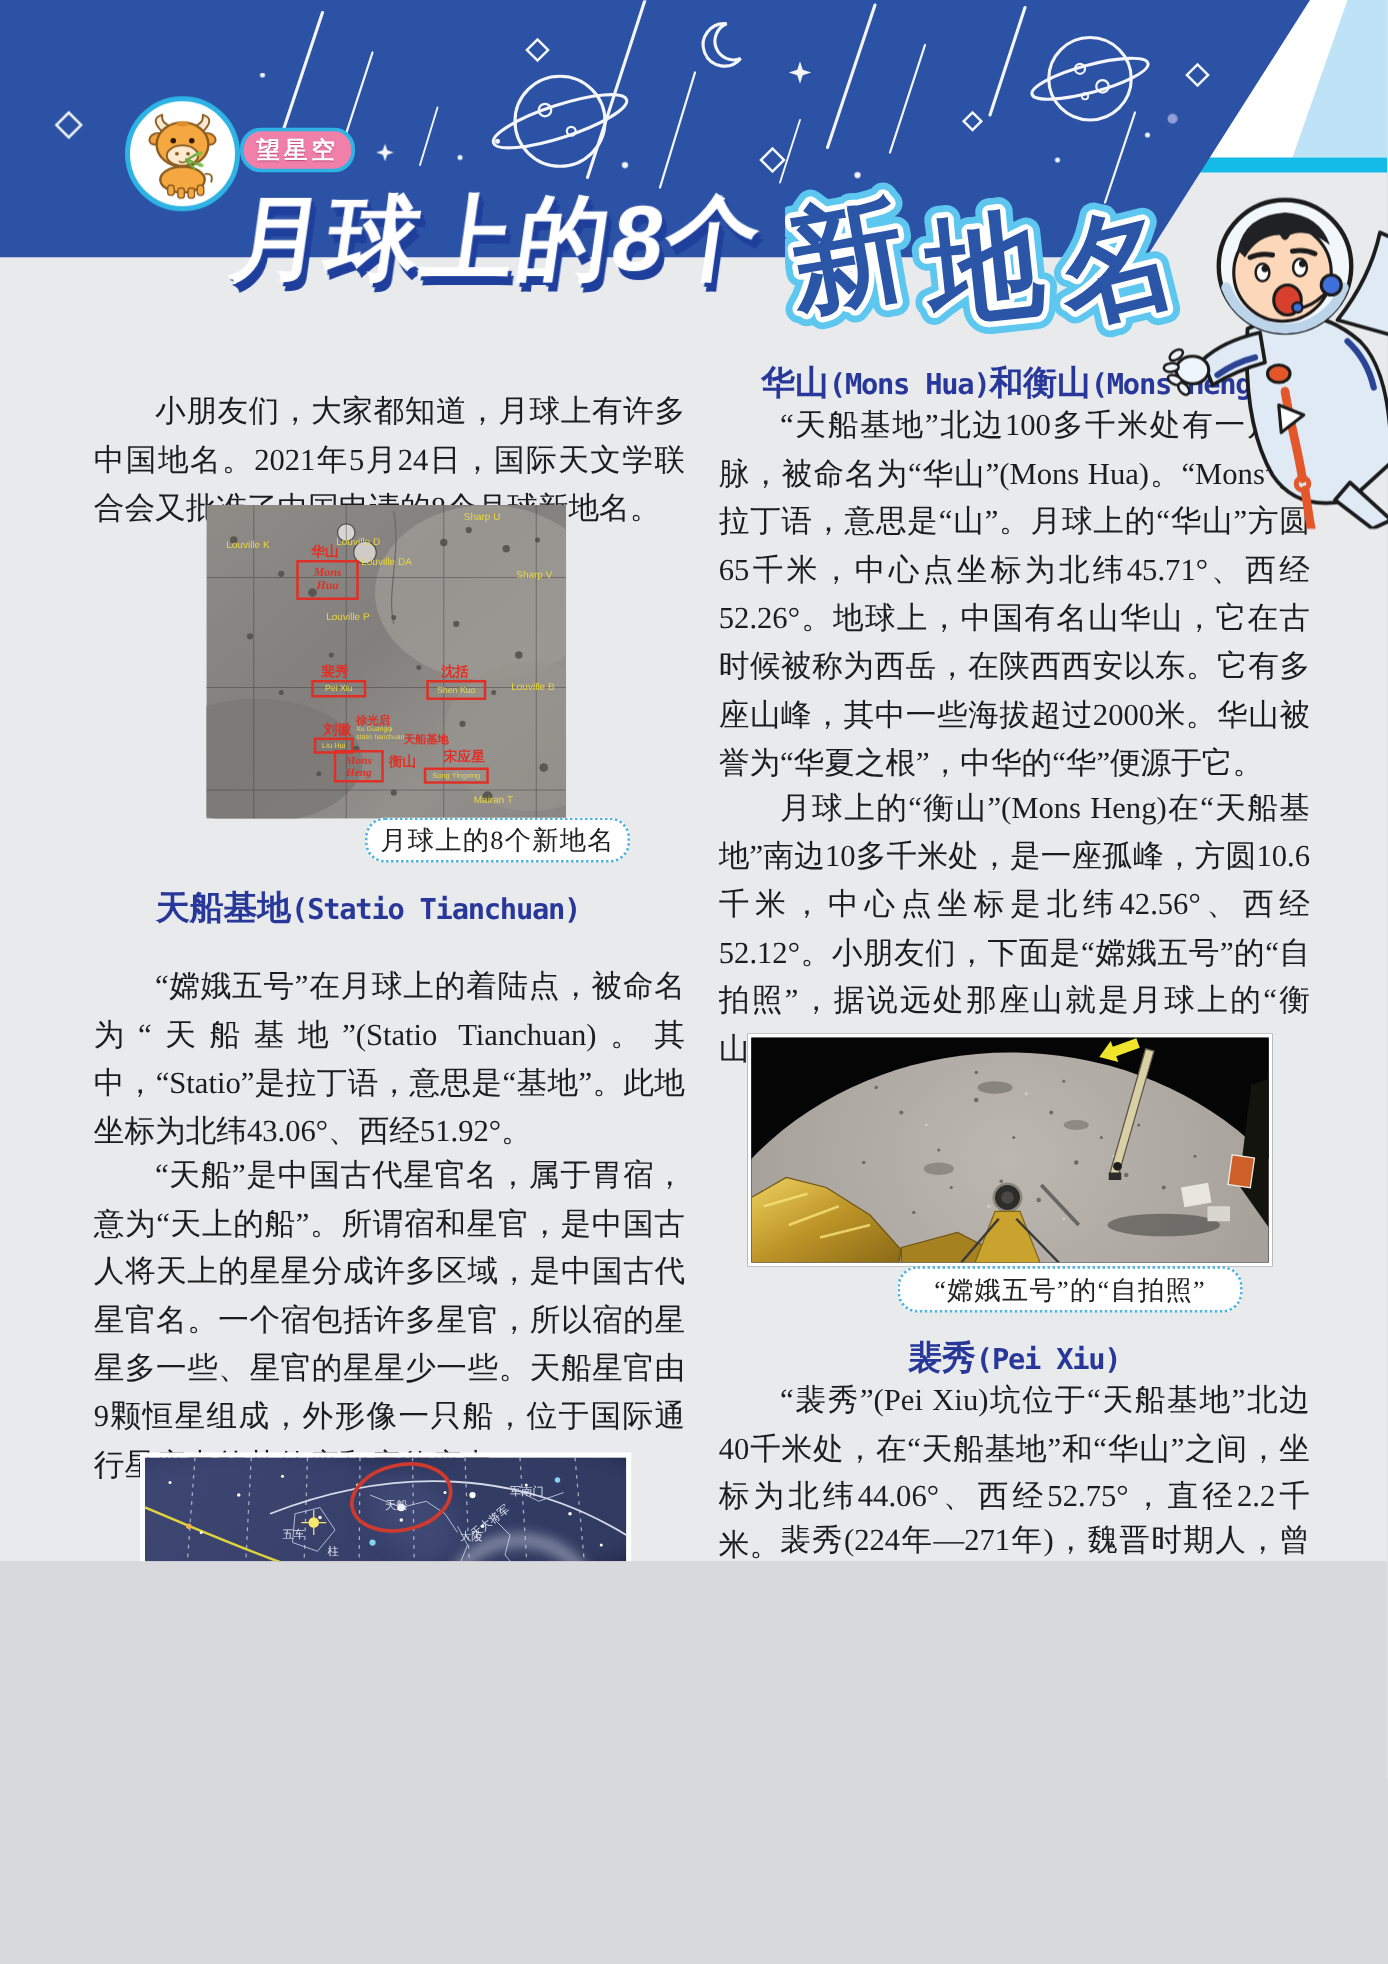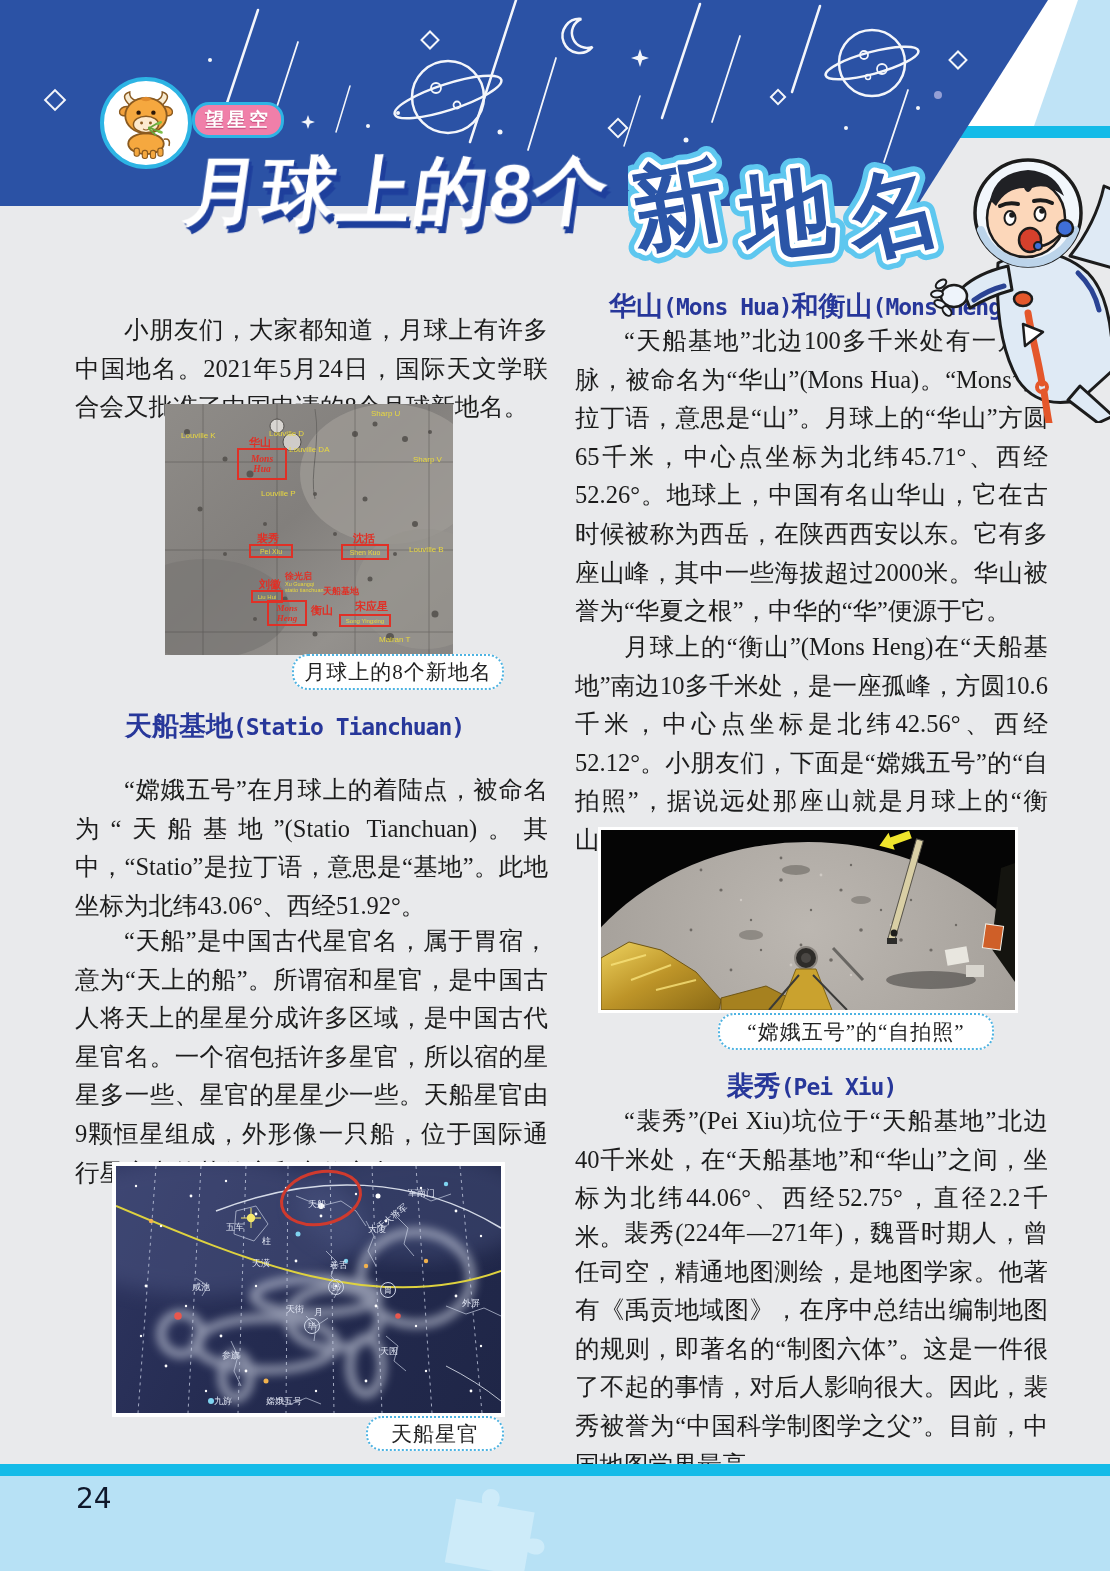--- a/index.html
+++ b/index.html
@@ -1,16 +1,16 @@
 <!DOCTYPE html>
 <html><head>
 <meta charset="utf-8">
 <style>
   html,body{margin:0;padding:0;background:#d7d9dc;}
-  .page{position:relative;width:1110px;height:1571px;margin:0 auto;background:#e9eaec;
+  .page{position:relative;width:1110px;height:1249px;margin:0 auto;background:#e9eaec;
         overflow:hidden;font-family:"Liberation Serif",serif;}
   svg{display:block;}
   
   .header-svg{position:absolute;left:0;top:0;}
   .badge-circle{position:absolute;left:100px;top:77px;width:84px;height:84px;background:#fff;
     border:4px solid #2db4e4;border-radius:50%;display:flex;align-items:center;justify-content:center;z-index:4;}
   .badge-pill{position:absolute;left:192px;top:102px;width:86px;height:30px;background:#f07fa9;
     border:3px solid #2db4e4;border-radius:17px;display:flex;align-items:center;justify-content:center;z-index:3;}
   .badge-pill span{color:#fff;font-family:"Liberation Sans",sans-serif;font-weight:bold;
     font-size:19px;letter-spacing:3px;text-shadow:0 1px 1px rgba(160,40,90,.6);}

